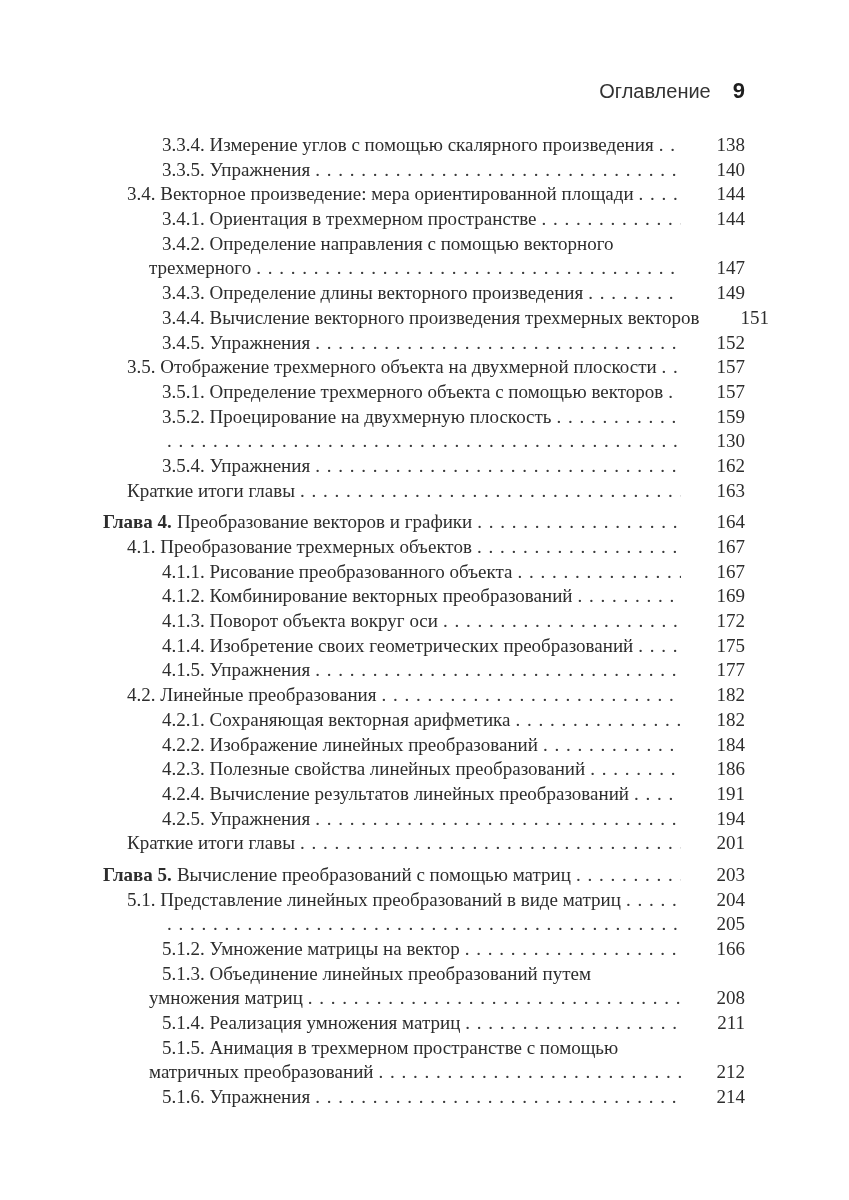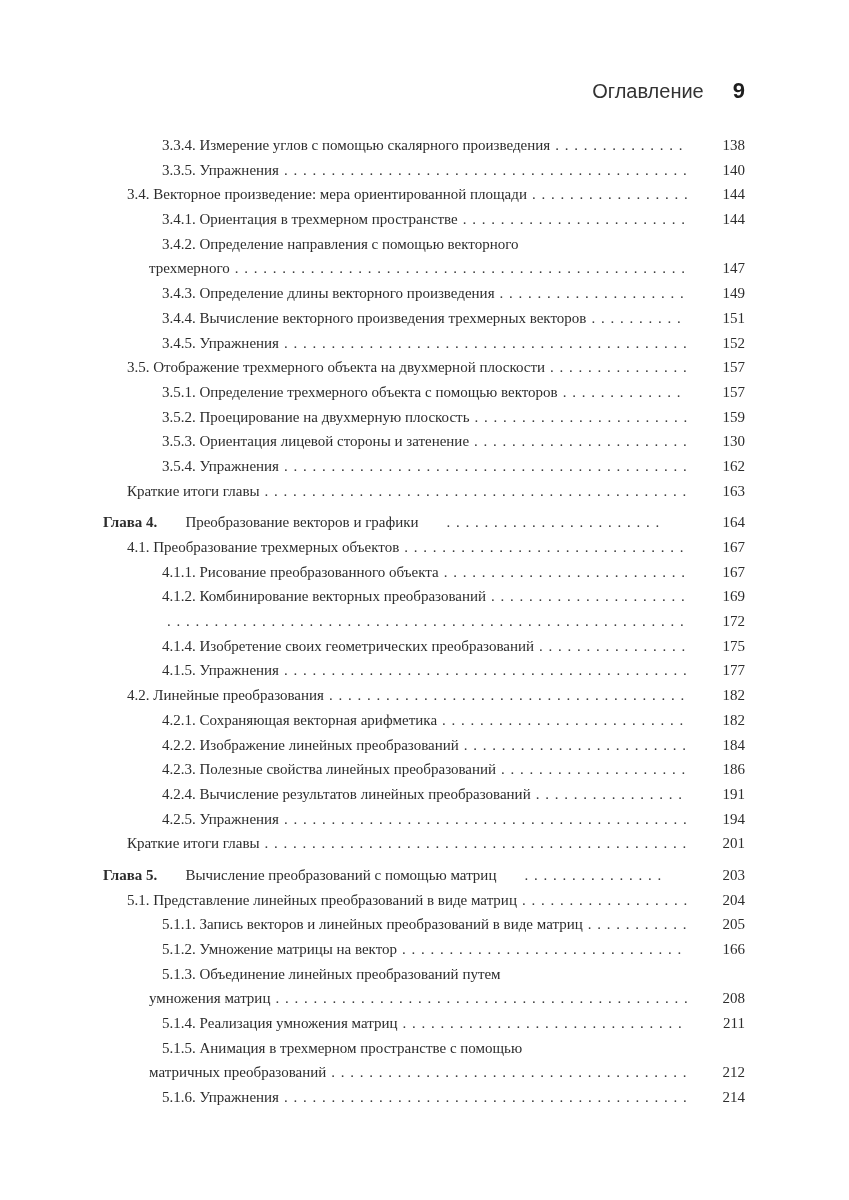--- a/index.html
+++ b/index.html
@@ -10,38 +10,38 @@
     box-sizing: border-box;
     padding: 78px 104px 0 103px;
     font-family: "Liberation Serif", serif;
     color: #2d2d2d;
     overflow: hidden;
   }
   .running-head {
     display: flex;
     justify-content: flex-end;
     align-items: baseline;
-    gap: 29px;
+    gap: 22px;
     font-family: "Liberation Sans", sans-serif;
     height: 24px;
     margin-bottom: 31px;
   }
   .running-head .rh-title { font-size: 20px; color: #333333; }
   .running-head .rh-page { font-size: 22px; font-weight: 700; color: #1e1e1e; }
 
-  .toc { font-size: 15px; }
+  .toc { font-size: 19px; }
   .row {
     display: flex;
     align-items: baseline;
     height: 24.7px;
     line-height: 24.7px;
     white-space: nowrap;
   }
   .row.gap { margin-top: 7px; }
-  .indent-chapter      { padding-left: 0; gap: 23px; }
+  .indent-chapter      { padding-left: 0; }
   .indent-section      { padding-left: 24px; }
   .indent-subsection   { padding-left: 59px; }
   .indent-continuation { padding-left: 46px; }
   .prefix { font-weight: 700; margin-right: 5px; }
   .t { flex: 0 0 auto; }
   .leader {
     flex: 1 1 0;
     min-width: 0;
     overflow: hidden;
     margin: 0 3px 0 5px;
@@ -111,21 +111,20 @@
         <span class="t">3.5.1. Определение трехмерного объекта с помощью векторов</span>
         <span class="leader">. . . . . . . . . . . . . . . . . . . . . . . . . . . . . . . . . . . . . . . . . . . . . . . . . . . . . . . . . . . . . . . . . . . . . . . . . . . . . . . . . . . . . . . . . .</span>
         <span class="pg">157</span>
       </div>
       <div class="row indent-subsection">
         <span class="t">3.5.2. Проецирование на двухмерную плоскость</span>
         <span class="leader">. . . . . . . . . . . . . . . . . . . . . . . . . . . . . . . . . . . . . . . . . . . . . . . . . . . . . . . . . . . . . . . . . . . . . . . . . . . . . . . . . . . . . . . . . .</span>
         <span class="pg">159</span>
       </div>
       <div class="row indent-subsection">
-        <span class="t">3.5.3. Ориентация лицевой стороны и затенение</span>
         <span class="leader">. . . . . . . . . . . . . . . . . . . . . . . . . . . . . . . . . . . . . . . . . . . . . . . . . . . . . . . . . . . . . . . . . . . . . . . . . . . . . . . . . . . . . . . . . .</span>
         <span class="pg">130</span>
       </div>
       <div class="row indent-subsection">
         <span class="t">3.5.4. Упражнения</span>
         <span class="leader">. . . . . . . . . . . . . . . . . . . . . . . . . . . . . . . . . . . . . . . . . . . . . . . . . . . . . . . . . . . . . . . . . . . . . . . . . . . . . . . . . . . . . . . . . .</span>
         <span class="pg">162</span>
       </div>
       <div class="row indent-section">
         <span class="t">Краткие итоги главы</span>
@@ -147,20 +146,21 @@
         <span class="t">4.1.1. Рисование преобразованного объекта</span>
         <span class="leader">. . . . . . . . . . . . . . . . . . . . . . . . . . . . . . . . . . . . . . . . . . . . . . . . . . . . . . . . . . . . . . . . . . . . . . . . . . . . . . . . . . . . . . . . . .</span>
         <span class="pg">167</span>
       </div>
       <div class="row indent-subsection">
         <span class="t">4.1.2. Комбинирование векторных преобразований</span>
         <span class="leader">. . . . . . . . . . . . . . . . . . . . . . . . . . . . . . . . . . . . . . . . . . . . . . . . . . . . . . . . . . . . . . . . . . . . . . . . . . . . . . . . . . . . . . . . . .</span>
         <span class="pg">169</span>
       </div>
       <div class="row indent-subsection">
+        <span class="t">4.1.3. Поворот объекта вокруг оси</span>
         <span class="leader">. . . . . . . . . . . . . . . . . . . . . . . . . . . . . . . . . . . . . . . . . . . . . . . . . . . . . . . . . . . . . . . . . . . . . . . . . . . . . . . . . . . . . . . . . .</span>
         <span class="pg">172</span>
       </div>
       <div class="row indent-subsection">
         <span class="t">4.1.4. Изобретение своих геометрических преобразований</span>
         <span class="leader">. . . . . . . . . . . . . . . . . . . . . . . . . . . . . . . . . . . . . . . . . . . . . . . . . . . . . . . . . . . . . . . . . . . . . . . . . . . . . . . . . . . . . . . . . .</span>
         <span class="pg">175</span>
       </div>
       <div class="row indent-subsection">
         <span class="t">4.1.5. Упражнения</span>
@@ -207,21 +207,20 @@
         <span class="t">Вычисление преобразований с помощью матриц</span>
         <span class="leader">. . . . . . . . . . . . . . . . . . . . . . . . . . . . . . . . . . . . . . . . . . . . . . . . . . . . . . . . . . . . . . . . . . . . . . . . . . . . . . . . . . . . . . . . . .</span>
         <span class="pg">203</span>
       </div>
       <div class="row indent-section">
         <span class="t">5.1. Представление линейных преобразований в виде матриц</span>
         <span class="leader">. . . . . . . . . . . . . . . . . . . . . . . . . . . . . . . . . . . . . . . . . . . . . . . . . . . . . . . . . . . . . . . . . . . . . . . . . . . . . . . . . . . . . . . . . .</span>
         <span class="pg">204</span>
       </div>
       <div class="row indent-subsection">
-        <span class="t">5.1.1. Запись векторов и линейных преобразований в виде матриц</span>
         <span class="leader">. . . . . . . . . . . . . . . . . . . . . . . . . . . . . . . . . . . . . . . . . . . . . . . . . . . . . . . . . . . . . . . . . . . . . . . . . . . . . . . . . . . . . . . . . .</span>
         <span class="pg">205</span>
       </div>
       <div class="row indent-subsection">
         <span class="t">5.1.2. Умножение матрицы на вектор</span>
         <span class="leader">. . . . . . . . . . . . . . . . . . . . . . . . . . . . . . . . . . . . . . . . . . . . . . . . . . . . . . . . . . . . . . . . . . . . . . . . . . . . . . . . . . . . . . . . . .</span>
         <span class="pg">166</span>
       </div>
       <div class="row indent-subsection">
         <span class="t">5.1.3. Объединение линейных преобразований путем</span>

